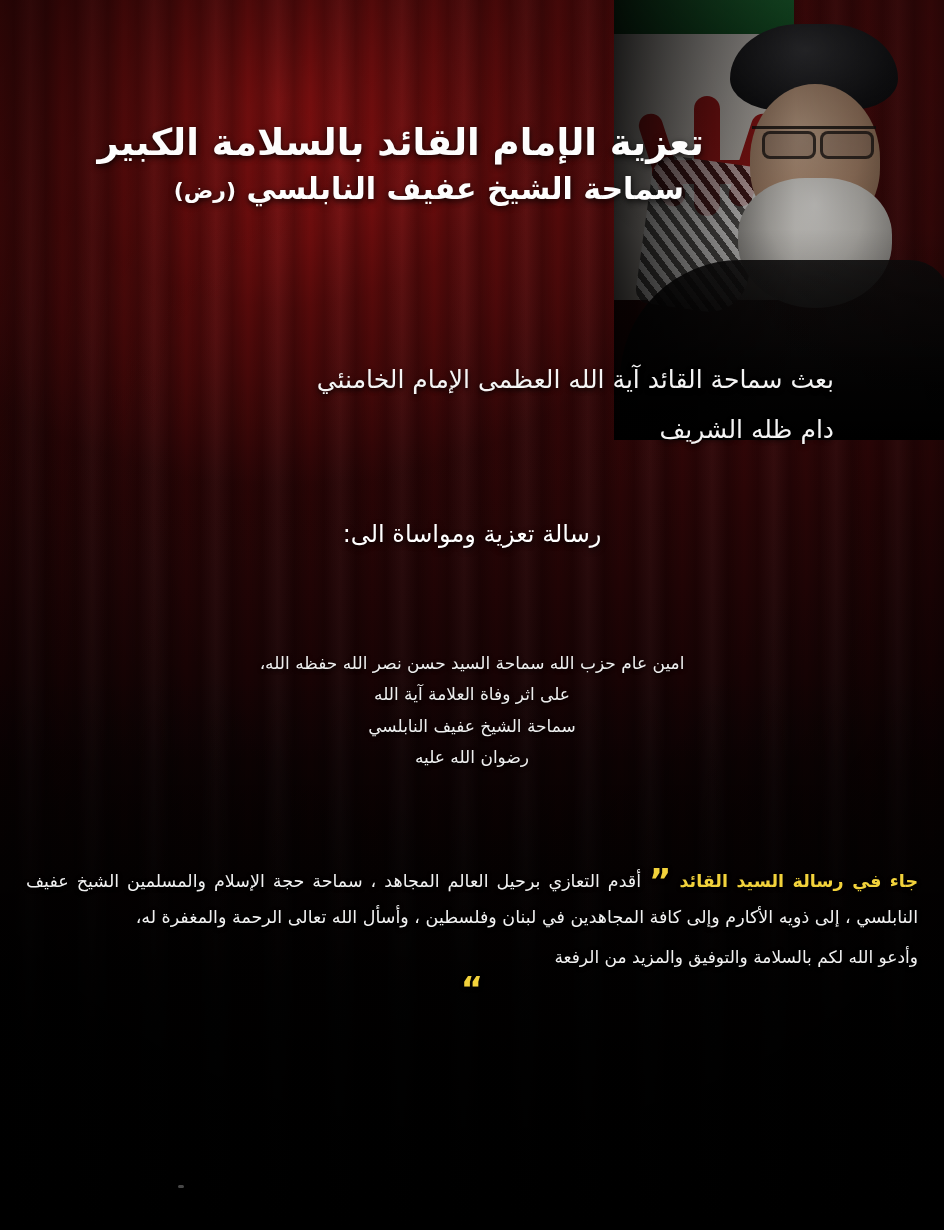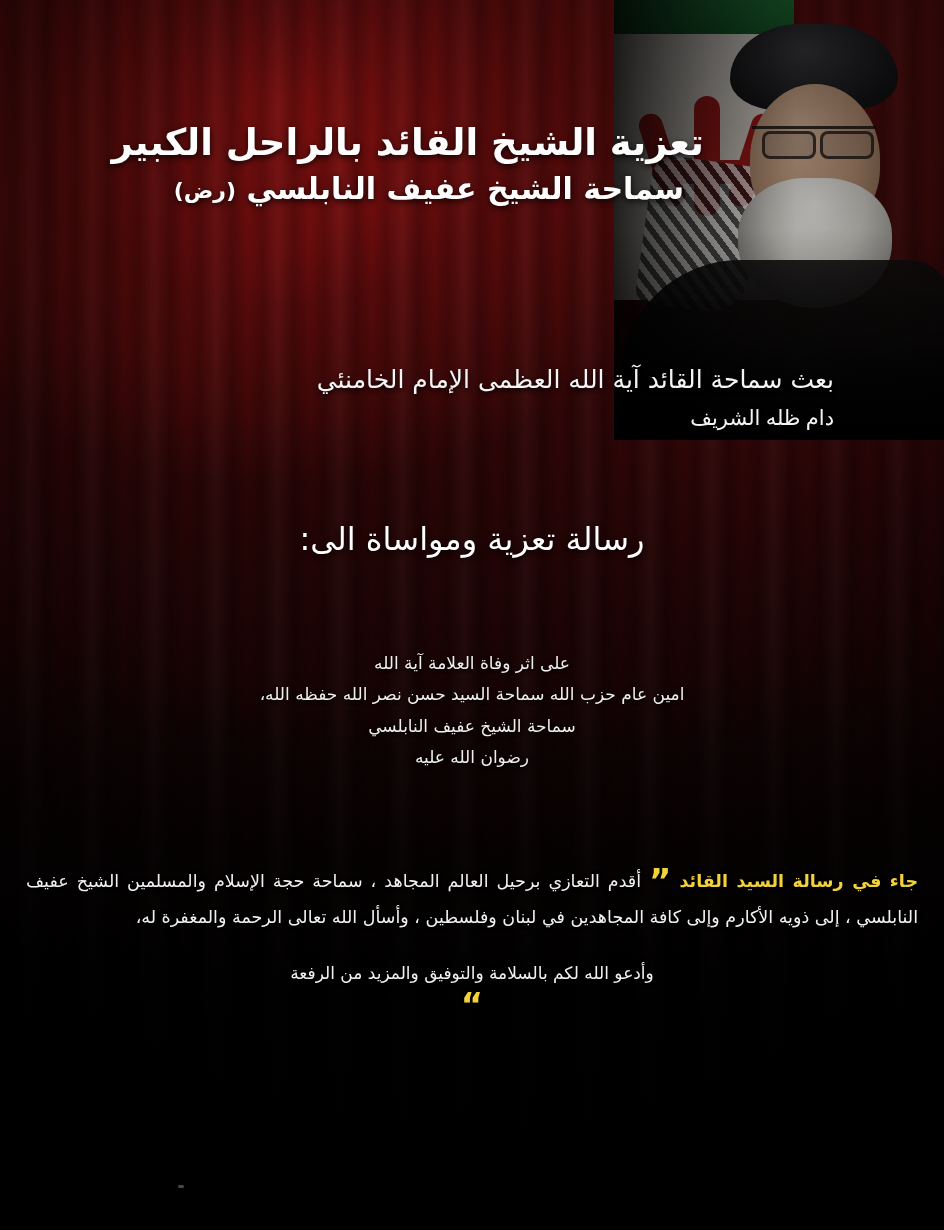--- a/index.html
+++ b/index.html
@@ -207,29 +207,29 @@
     position: absolute;
     top: 360px;
     right: 110px;
     left: 110px;
     text-align: right;
     font-size: 25px;
     line-height: 1.6;
     color: #f4f4f4;
     text-shadow: 0 2px 5px rgba(0,0,0,.9);
   }
-  .sender .l2 { display: block; font-size: 21px; margin-top: 2px; font-family: Liberation Serif, serif; }
+  .sender .l2 { display: block; font-size: 25px; margin-top: 10px; }
 
   .subject {
     position: absolute;
     top: 520px;
     right: 0;
     left: 0;
     text-align: center;
-    font-size: 32px;
+    font-size: 24px;
     color: #ffffff;
     text-shadow: 0 2px 6px rgba(0,0,0,.9);
   }
 
   .recipient {
     position: absolute;
     top: 648px;
     right: 0;
     left: 0;
     text-align: center;
@@ -257,22 +257,21 @@
   }
   .qmark {
     color: #f2d23b;
     font-size: 34px;
     font-weight: bold;
     line-height: 0;
     vertical-align: -6px;
   }
   .quote-tail {
     display: block;
-    margin-top: 20px;
-    text-align: center;
+    margin-top: 4px;
     font-size: 17px;
   }
   .qmark-close {
     display: block;
     text-align: center;
     color: #f2d23b;
     font-size: 34px;
     font-weight: bold;
     line-height: .6;
     margin-top: 4px;
@@ -315,37 +314,37 @@
       <div class="cloak"></div>
     </div>
     <div class="portrait-fade"></div>
   </div>
 
   <div class="bg-vignette"></div>
 
   <div class="content">
 
     <div class="headline">
-      <span>تعزية الشيخ القائد بالراحل الكبير</span>
+      <span>تعزية الإمام القائد بالسلامة الكبير</span>
       <span class="line2">
         <span>سماحة الشيخ عفيف النابلسي</span>
         <span class="rad">(رض)</span>
       </span>
     </div>
 
     <div class="sender">
       <span>بعث سماحة القائد آية الله العظمى الإمام الخامنئي</span>
       <span class="l2">دام ظله الشريف</span>
     </div>
 
     <div class="subject">رسالة تعزية ومواساة الى:</div>
 
     <div class="recipient">
+      <span>امين عام حزب الله سماحة السيد حسن نصر الله حفظه الله،</span>
       <span>على اثر وفاة العلامة آية الله</span>
-      <span>امين عام حزب الله سماحة السيد حسن نصر الله حفظه الله،</span>
       <span>سماحة الشيخ عفيف النابلسي</span>
       <span>رضوان الله عليه</span>
     </div>
 
     <div class="quote-block">
       <span class="quote-lead">جاء في رسالة السيد القائد</span>
       <span class="qmark">”</span>
       <span>أقدم التعازي برحيل العالم المجاهد ، سماحة حجة الإسلام والمسلمين الشيخ عفيف النابلسي ، إلى ذويه الأكارم وإلى كافة المجاهدين في لبنان وفلسطين ، وأسأل الله تعالى الرحمة والمغفرة له،</span>
       <span class="quote-tail">وأدعو الله لكم بالسلامة والتوفيق والمزيد من الرفعة</span>
       <span class="qmark-close">“</span>

